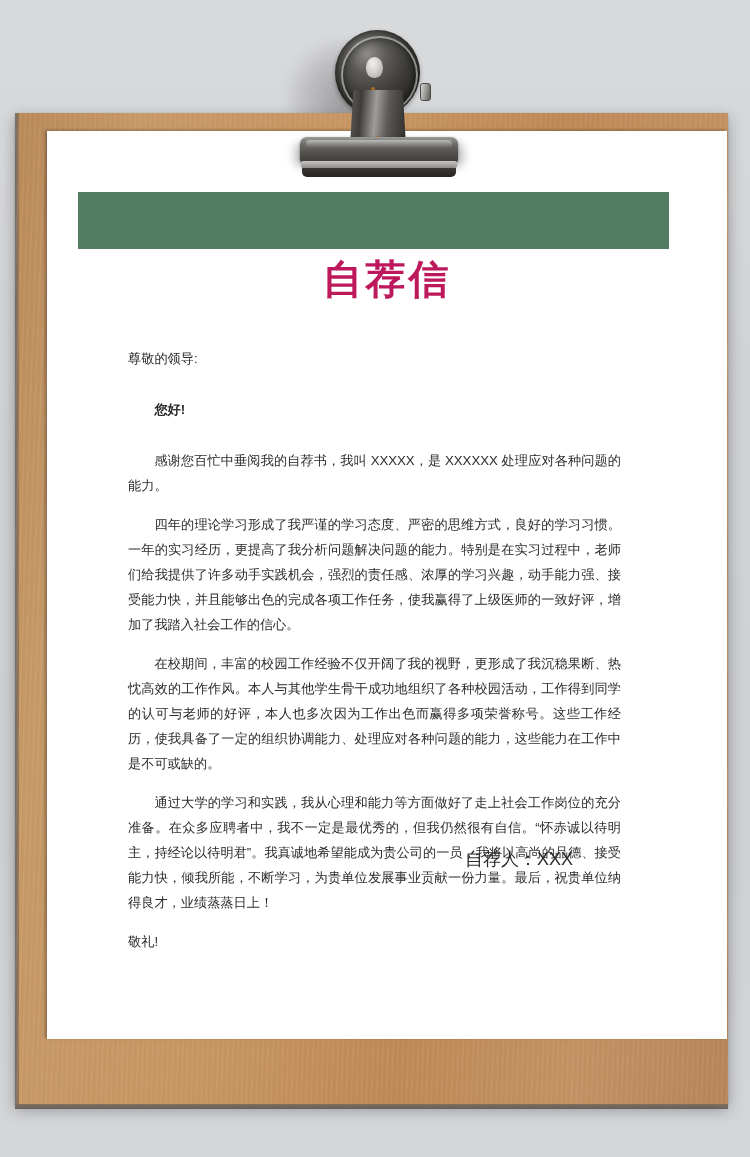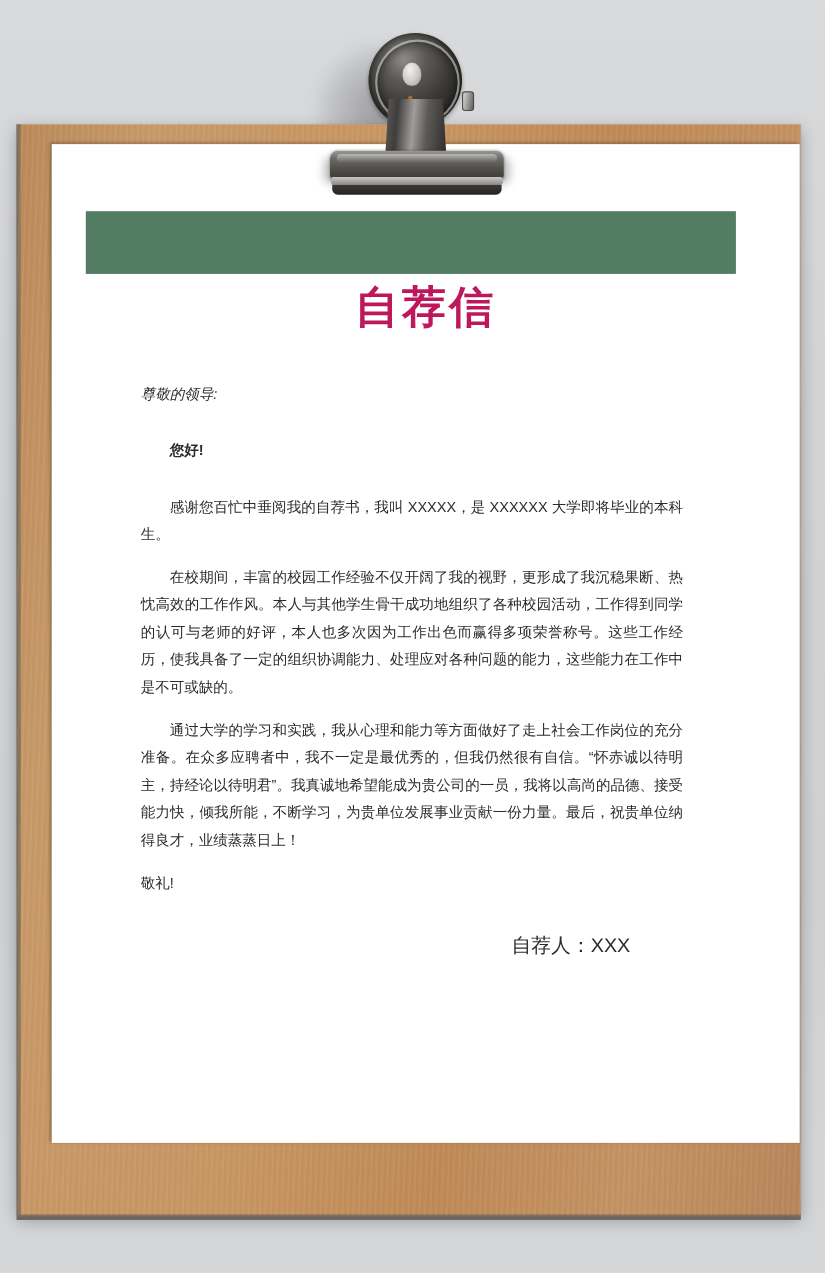--- a/index.html
+++ b/index.html
@@ -126,21 +126,21 @@
     position:absolute;left:0;top:121px;width:680px;
     text-align:center;color:#be185d;
     font-family:"DejaVu Serif","Liberation Serif",serif;
     font-weight:700;font-size:40px;letter-spacing:3px;
   }
   .body-block{
     position:absolute;left:81px;top:215px;width:493px;
     color:#2b2b2b;font-size:13.2px;line-height:25px;
     text-align:justify;text-justify:inter-ideograph;
   }
-  .salutation{margin:0 0 26px 0;font-style:italic;}
+  .salutation{margin:0 0 26px 0;}
   .greeting{margin:0 0 26px 0;text-indent:2em;font-weight:bold;}
   .para{margin:0 0 14px 0;text-indent:2em;}
   .closing-a{margin:22px 0 0 0;text-indent:2em;}
   .closing-b{margin:2px 0 14px 0;}
   .signature{
     position:absolute;left:418px;top:716px;width:240px;
     color:#2b2b2b;font-size:18px;line-height:25px;
   }
   .sig-line{margin:0;}
 </style>
@@ -157,21 +157,22 @@
 
 <div class="paper">
 
   <div class="green-bar"></div>
 
   <div class="doc-title">自荐信</div>
 
   <div class="body-block">
     <p class="salutation">尊敬的领导:</p>
     <p class="greeting">您好!</p>
-    <p class="para">感谢您百忙中垂阅我的自荐书，我叫 XXXXX，是 XXXXXX 大学即将毕业的本科生。</p>
+    <p class="para">感谢您百忙中垂阅我的自荐书，我叫 XXXXX，是 XXXXXX 处理应对各种问题的能力。</p>
+    <p class="para">四年的理论学习形成了我严谨的学习态度、严密的思维方式，良好的学习习惯。一年的实习经历，更提高了我分析问题解决问题的能力。特别是在实习过程中，老师们给我提供了许多动手实践机会，强烈的责任感、浓厚的学习兴趣，动手能力强、接受能力快，并且能够出色的完成各项工作任务，使我赢得了上级医师的一致好评，增加了我踏入社会工作的信心。</p>
     <p class="para">在校期间，丰富的校园工作经验不仅开阔了我的视野，更形成了我沉稳果断、热忱高效的工作作风。本人与其他学生骨干成功地组织了各种校园活动，工作得到同学的认可与老师的好评，本人也多次因为工作出色而赢得多项荣誉称号。这些工作经历，使我具备了一定的组织协调能力、处理应对各种问题的能力，这些能力在工作中是不可或缺的。</p>
     <p class="para">通过大学的学习和实践，我从心理和能力等方面做好了走上社会工作岗位的充分准备。在众多应聘者中，我不一定是最优秀的，但我仍然很有自信。“怀赤诚以待明主，持经论以待明君”。我真诚地希望能成为贵公司的一员，我将以高尚的品德、接受能力快，倾我所能，不断学习，为贵单位发展事业贡献一份力量。最后，祝贵单位纳得良才，业绩蒸蒸日上！</p>
     <p class="closing-b">敬礼!</p>
   </div>
 
   <div class="signature">
     <p class="sig-line">自荐人：XXX</p>
   </div>
 
 </div>

